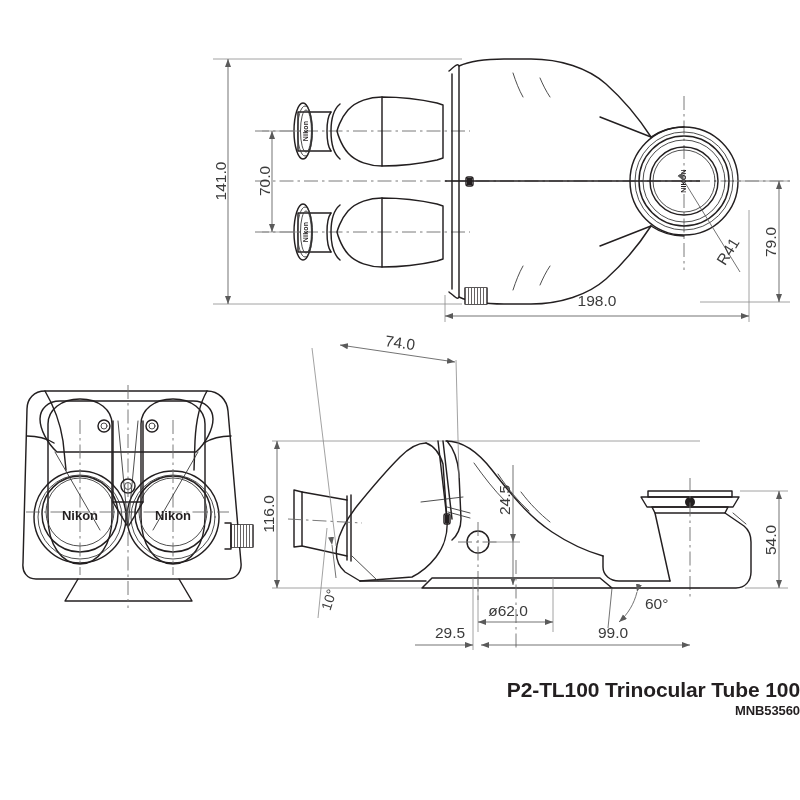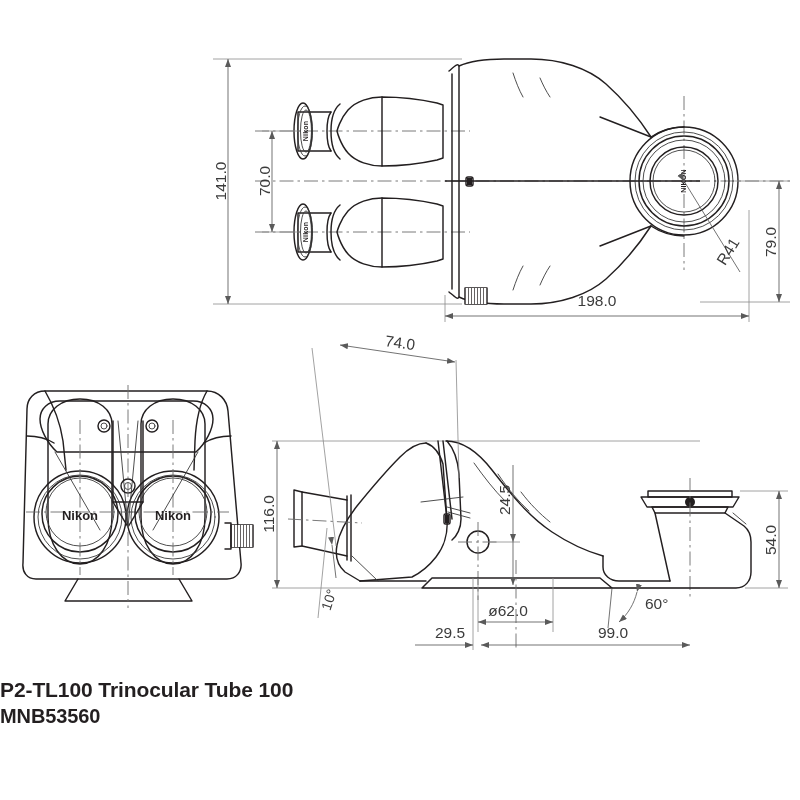--- a/index.html
+++ b/index.html
@@ -28,33 +28,33 @@
     left: 0; top: 0;
     width: 800px;
     height: 800px;
     display: block;
   }
   .title-block {
     position: absolute;
     left: 0;
     top: 676px;
     width: 800px;
-    text-align: left;
+    text-align: right;
     line-height: 1.30;
   }
   .title-line {
     font-family: "Liberation Sans", sans-serif;
     font-weight: bold;
     font-size: 21px;
     letter-spacing: -0.1px;
     color: #231f20;
     display: block;
   }
   .title-line.sub {
-    font-size: 20px;
+    font-size: 13px;
   }
   
   .ol { fill: none; stroke: #231f20; stroke-width: 1.45; stroke-linejoin: round; stroke-linecap: round; }
   .ol-fine { fill: none; stroke: #3a3a3a; stroke-width: 0.9; stroke-linejoin: round; stroke-linecap: round; }
   .dimline { fill: none; stroke: #5a5a5a; stroke-width: 0.85; }
   .extline { fill: none; stroke: #8a8a8a; stroke-width: 0.8; }
   .centerline { fill: none; stroke: #6b6b6b; stroke-width: 0.9; stroke-dasharray: 14 4 2.5 4; }
   .centerline-dark { fill: none; stroke: #231f20; stroke-width: 1.4; }
   .fillblack { fill: #231f20; stroke: none; }
   .dimtext {

